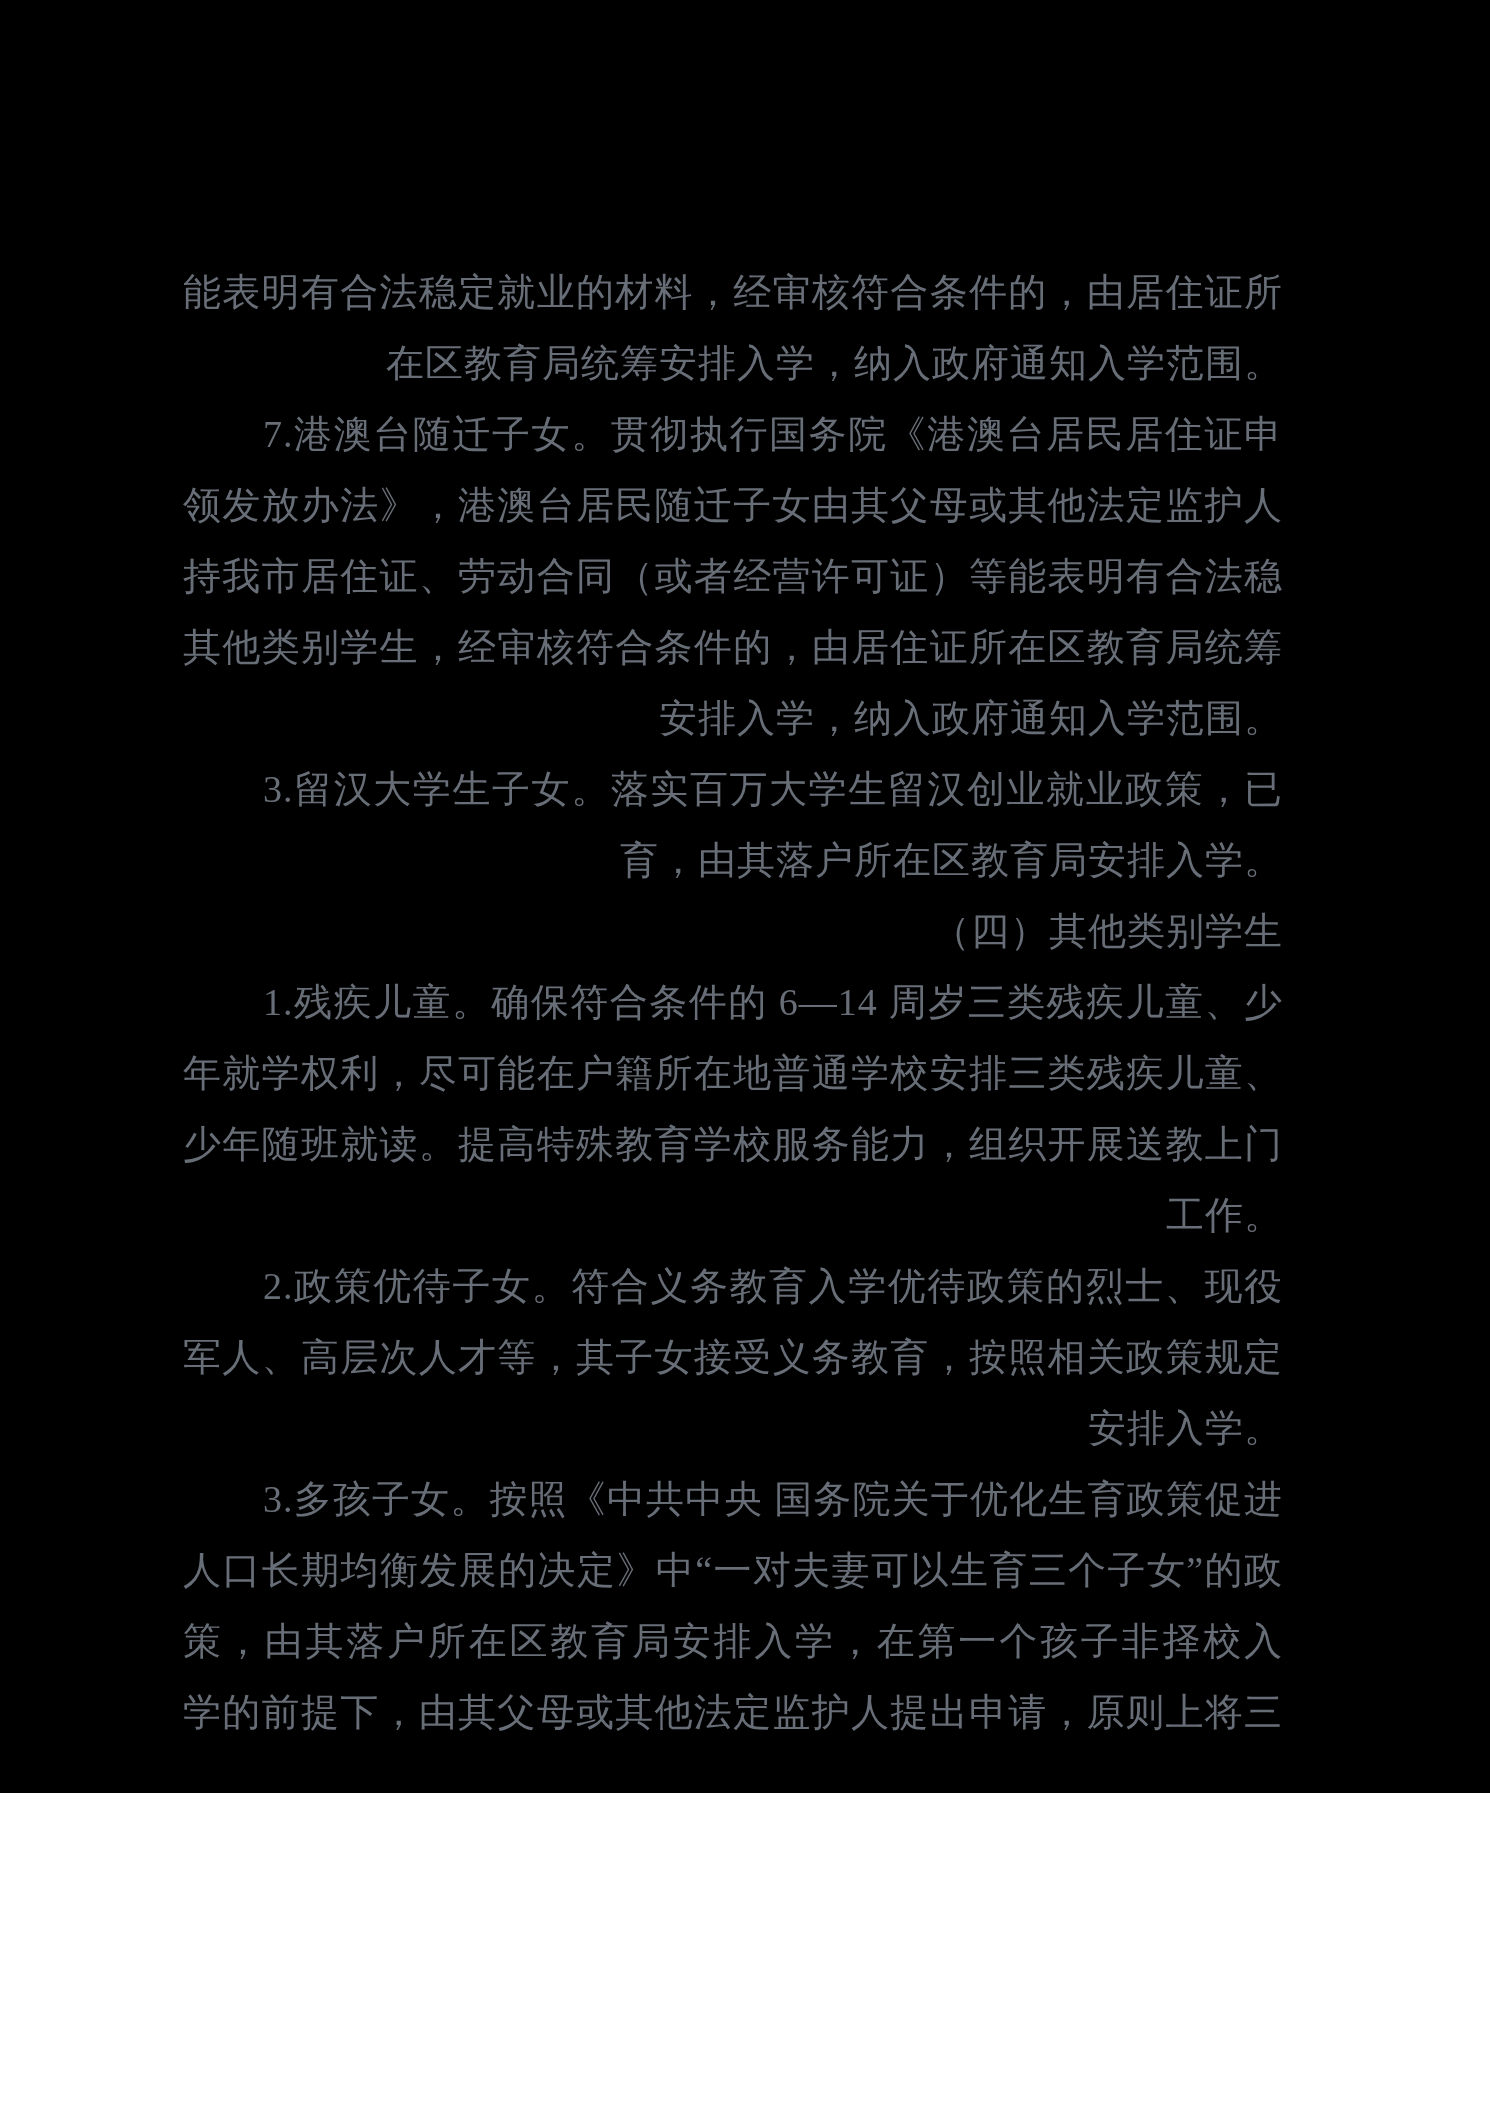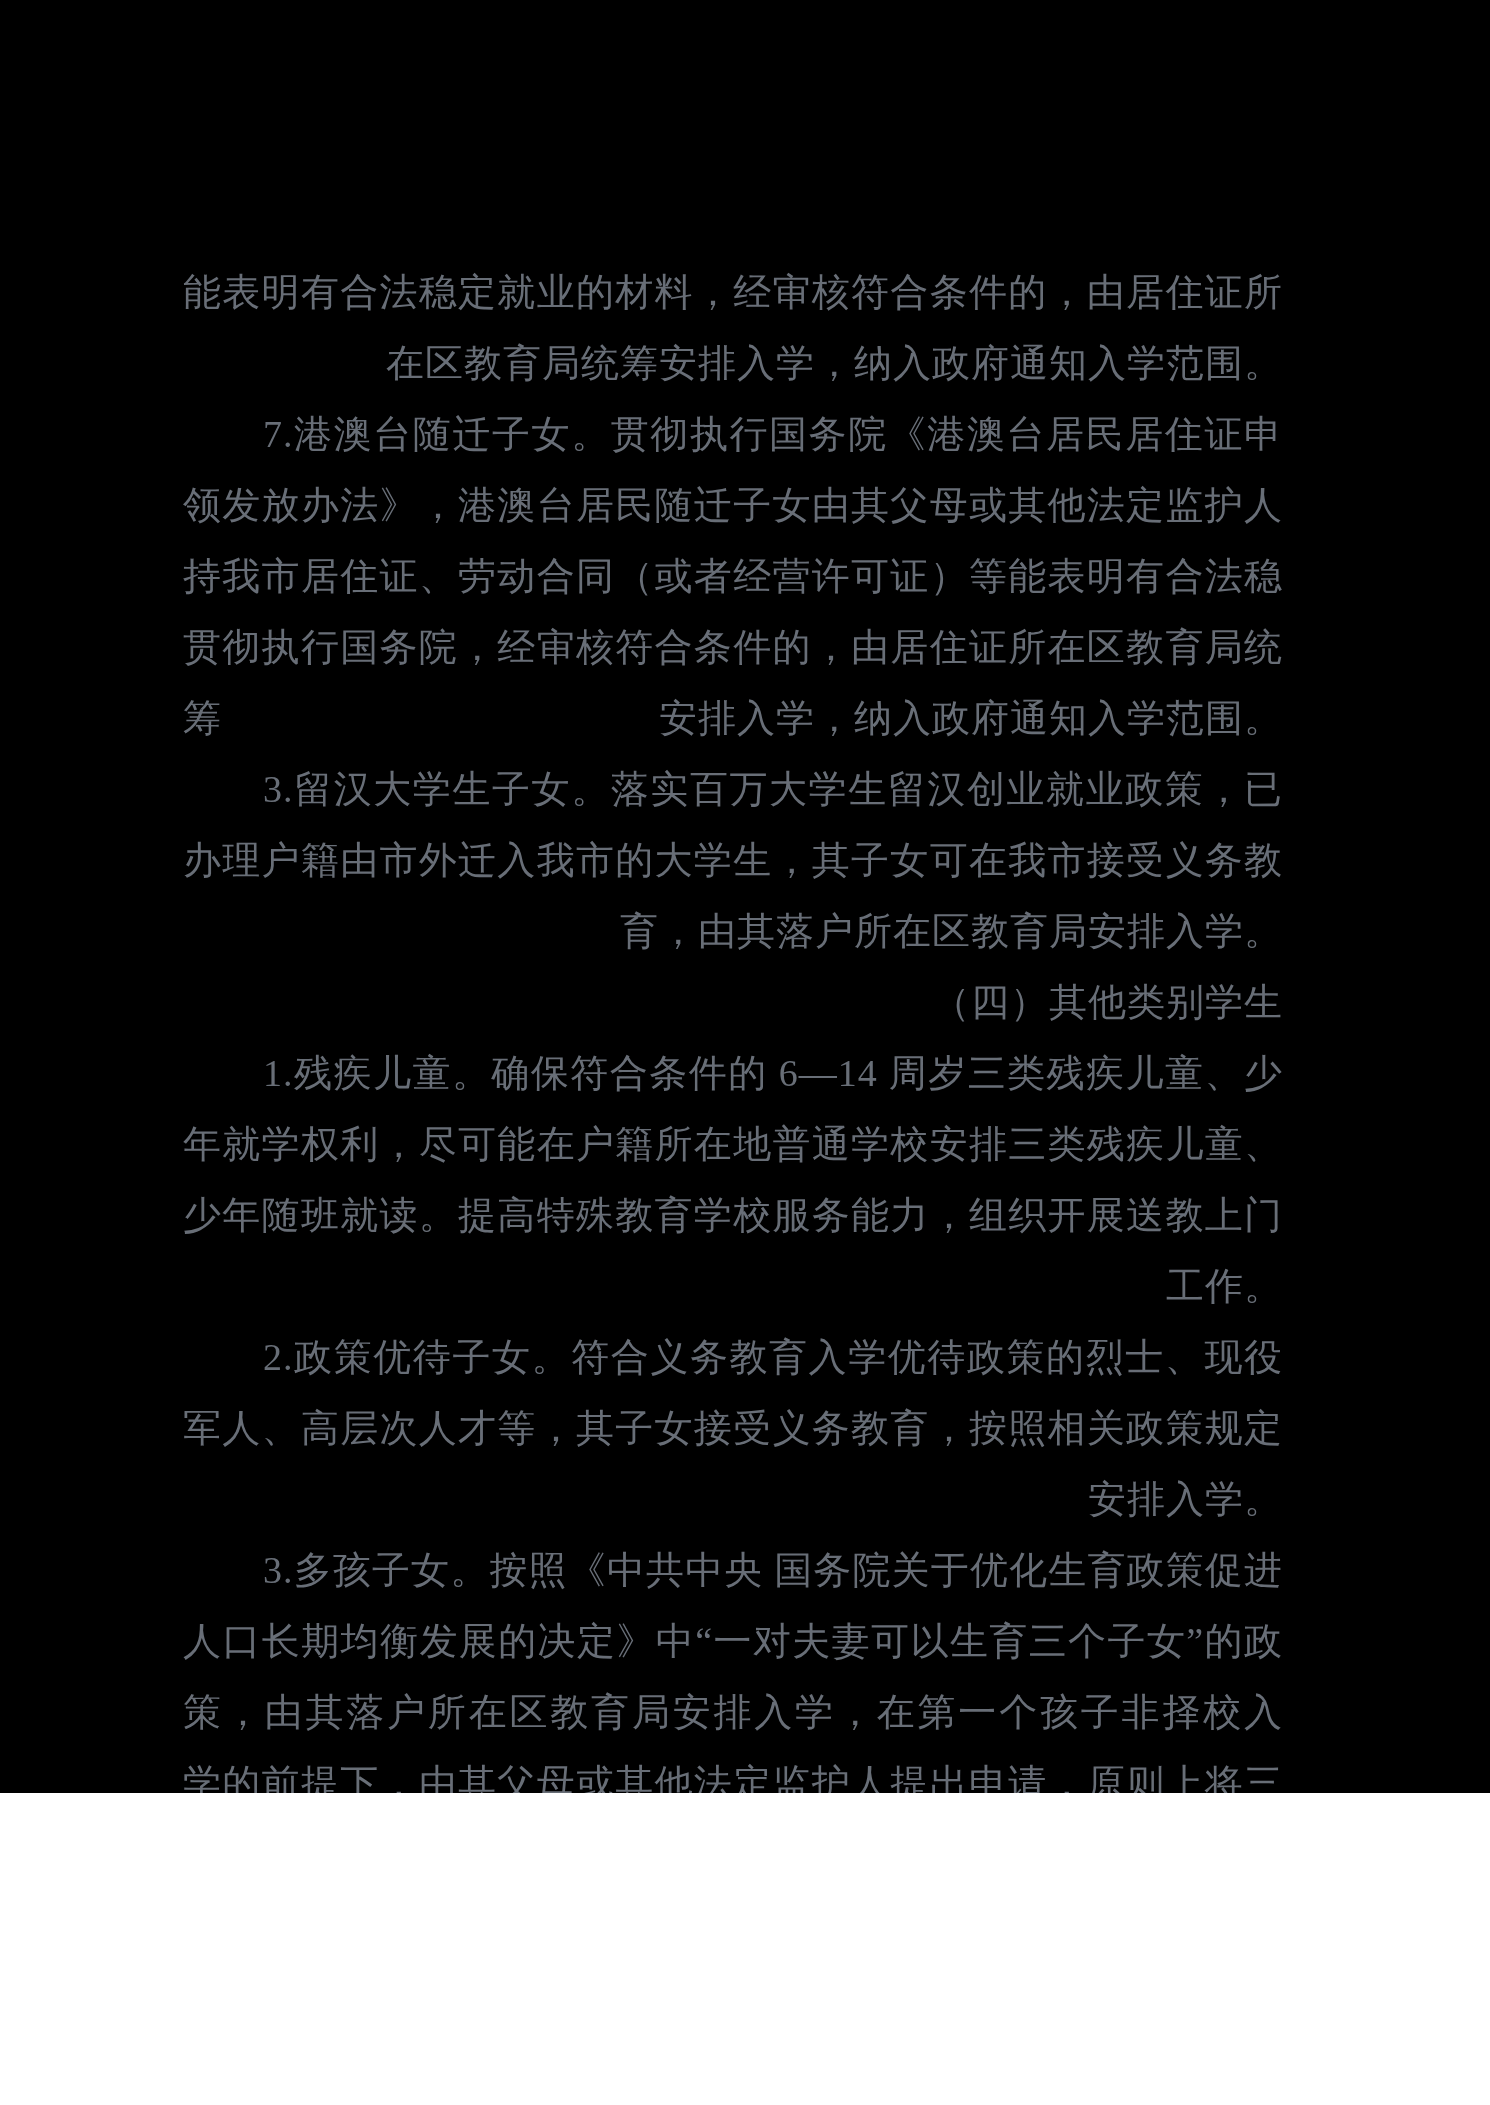--- a/index.html
+++ b/index.html
@@ -52,24 +52,23 @@
 <body>
 
 <div class="page">
 
   <div class="textblock">
     <div class="line fill">能表明有合法稳定就业的材料，经审核符合条件的，由居住证所</div>
     <div class="line">在区教育局统筹安排入学，纳入政府通知入学范围。</div>
     <div class="line indent fill">7.港澳台随迁子女。贯彻执行国务院《港澳台居民居住证申</div>
     <div class="line fill">领发放办法》，港澳台居民随迁子女由其父母或其他法定监护人</div>
     <div class="line fill">持我市居住证、劳动合同（或者经营许可证）等能表明有合法稳</div>
-    <div class="line fill">贯彻执行国务院，经审核符合条件的，由居住证所在区教育局统筹</div>
+    <div class="line fill">其他类别学生，经审核符合条件的，由居住证所在区教育局统筹</div>
     <div class="line">安排入学，纳入政府通知入学范围。</div>
     <div class="line indent fill">3.留汉大学生子女。落实百万大学生留汉创业就业政策，已</div>
-    <div class="line fill">办理户籍由市外迁入我市的大学生，其子女可在我市接受义务教</div>
     <div class="line">育，由其落户所在区教育局安排入学。</div>
     <div class="line indent">（四）其他类别学生</div>
     <div class="line indent fill">1.残疾儿童。确保符合条件的 6—14 周岁三类残疾儿童、少</div>
     <div class="line fill">年就学权利，尽可能在户籍所在地普通学校安排三类残疾儿童、</div>
     <div class="line fill">少年随班就读。提高特殊教育学校服务能力，组织开展送教上门</div>
     <div class="line">工作。</div>
     <div class="line indent fill">2.政策优待子女。符合义务教育入学优待政策的烈士、现役</div>
     <div class="line fill">军人、高层次人才等，其子女接受义务教育，按照相关政策规定</div>
     <div class="line">安排入学。</div>
     <div class="line indent fill">3.多孩子女。按照《中共中央 国务院关于优化生育政策促进</div>

